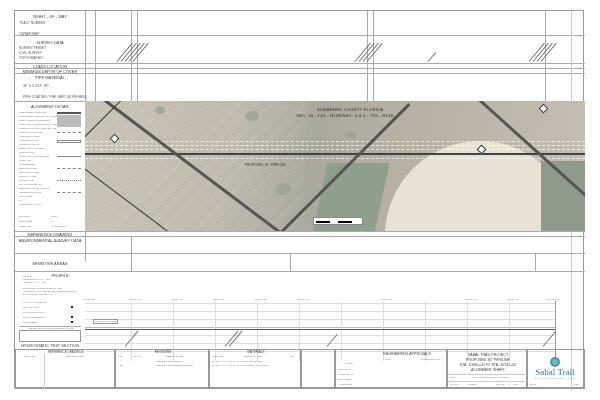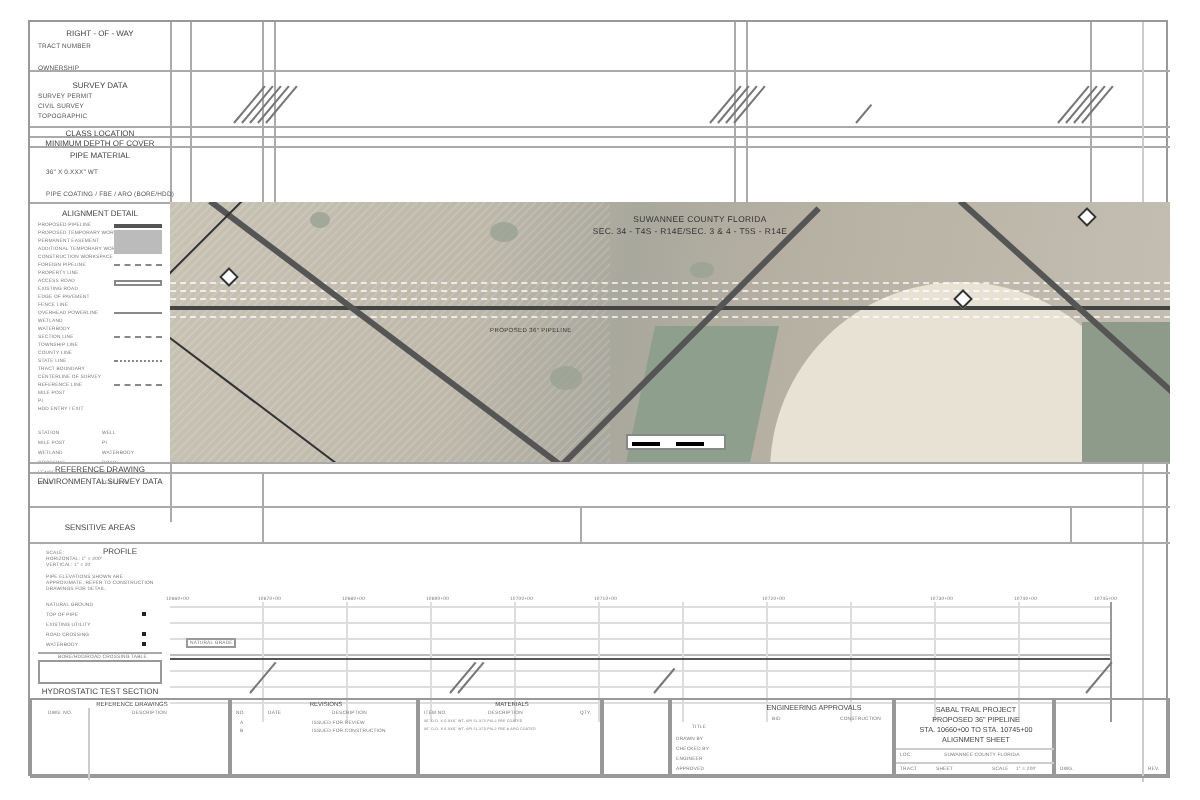--- a/index.html
+++ b/index.html
@@ -286,13 +286,18 @@
     <div class="hline" style="left:0; width:80px; top:31px; border-color:#ccc;"></div>
     <div class="lbl tiny" style="left:2px; top:33px;">TRACT</div>
     <div class="lbl tiny" style="left:20px; top:33px;">SHEET</div>
     <div class="lbl tiny" style="left:48px; top:33px;">SCALE</div>
     <div class="lbl tiny" style="left:60px; top:33px;">1" = 200'</div>
   </div>
   <div class="tb" style="left:512px; top:338px; width:58px; height:40px;">
     <div class="lbl tiny" style="left:2px; top:33px;">DWG.</div>
     <div class="lbl tiny" style="left:46px; top:33px;">REV.</div>
   </div>
+  <div class="logo">
+    <div class="mark"></div>
+    <div class="brand">Sabal Trail</div>
+    <div class="sub">TRANSMISSION, LLC</div>
+  </div>
 </div>
 
 </body></html>

